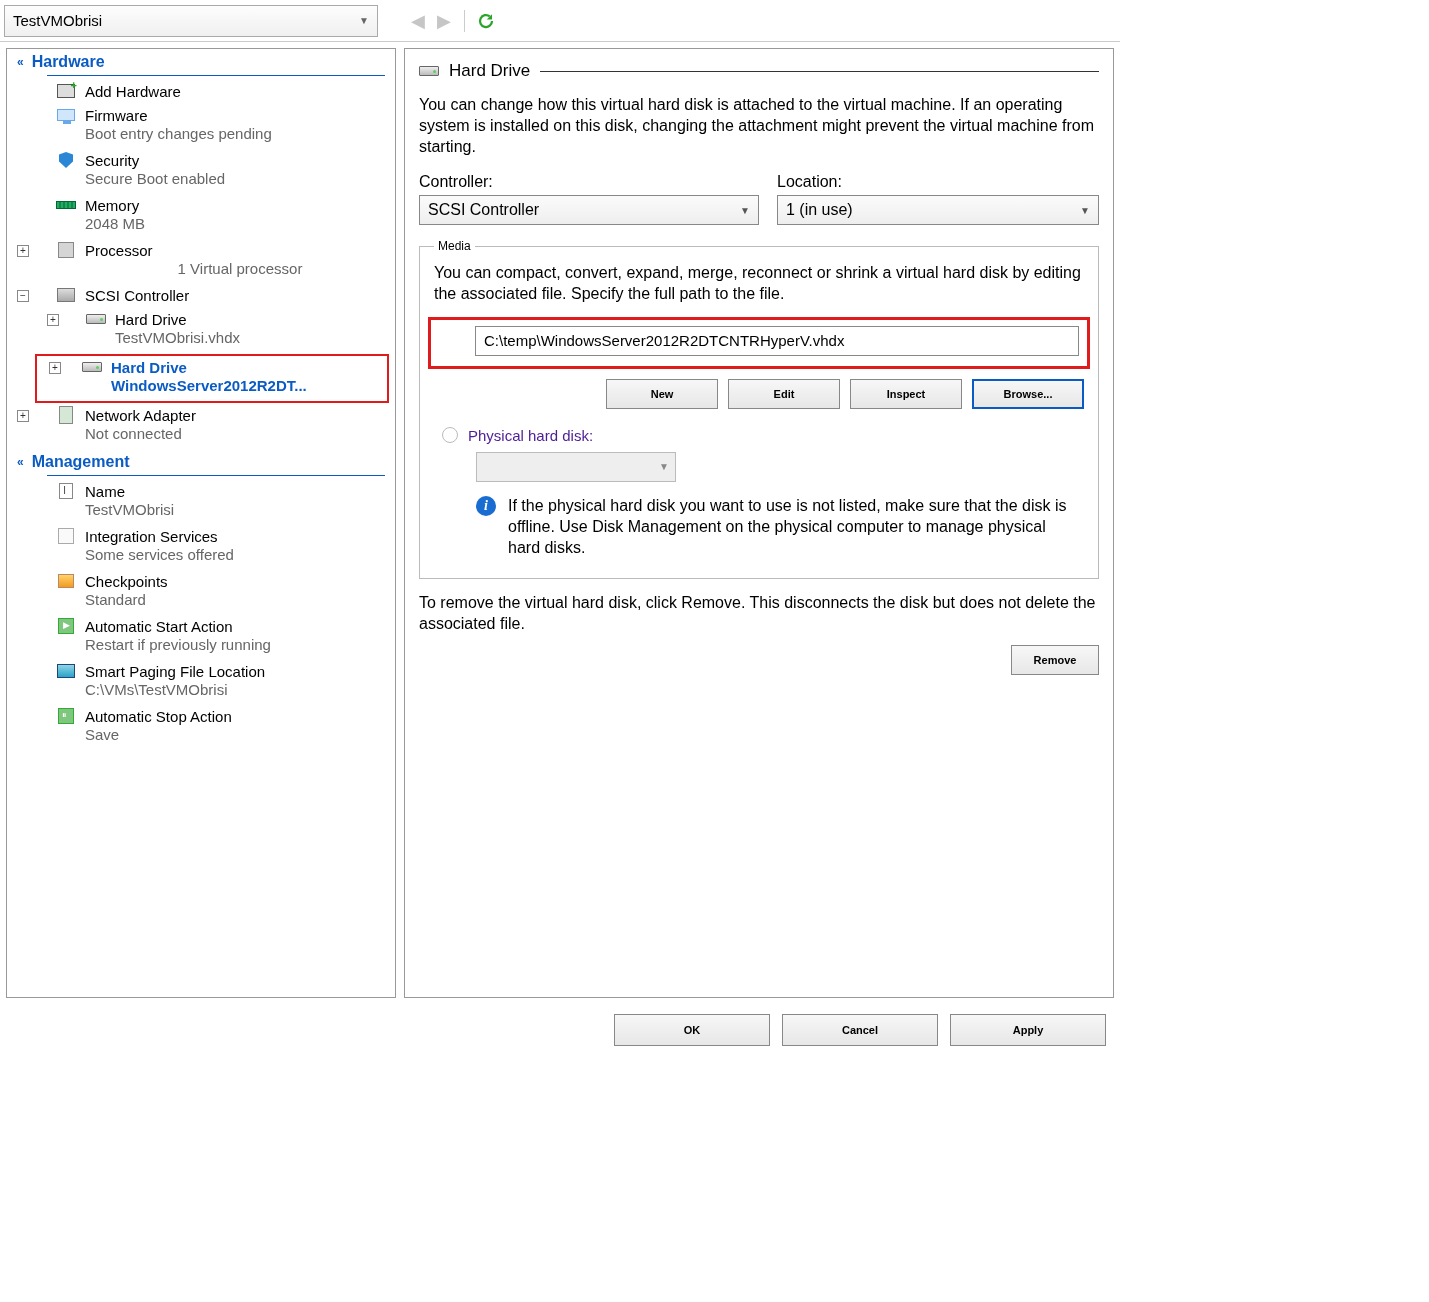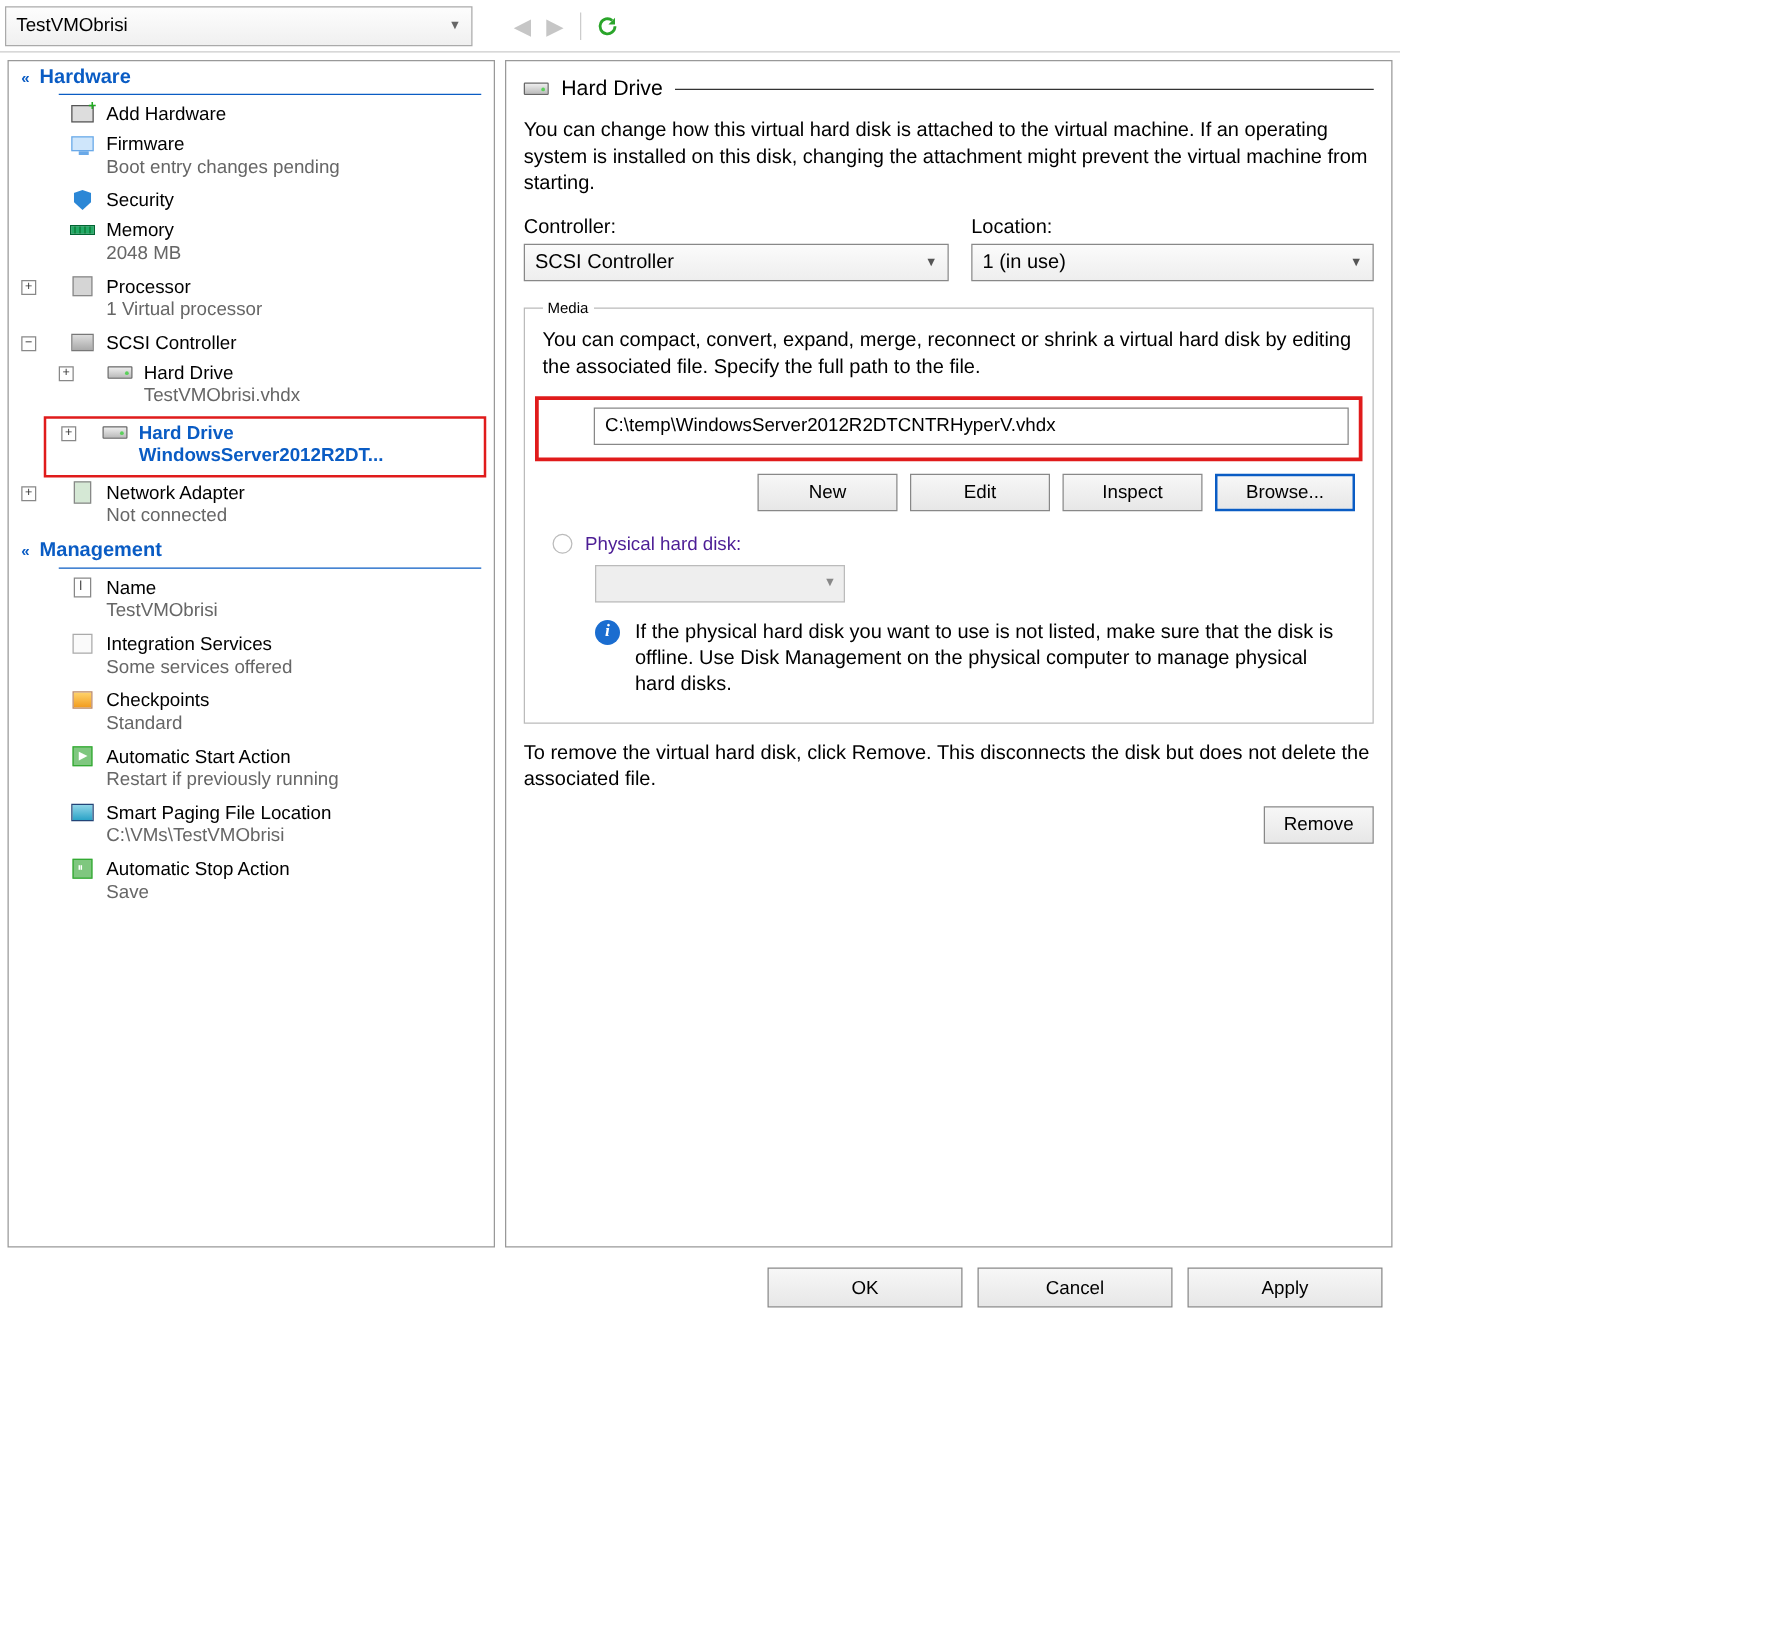--- a/index.html
+++ b/index.html
@@ -38,21 +38,21 @@
 fieldset legend { font-size:12px; padding:0 4px; }
 .media-desc { font-size:16px; line-height:1.3; margin-bottom: 12px; }
 .radio-row { display:flex; align-items:center; gap:10px; margin:4px 0 8px 8px; }
 .radio { width:16px; height:16px; border-radius:50%; border:1.5px solid #555; display:flex; align-items:center; justify-content:center; }
 .radio.checked::after { content:''; width:8px; height:8px; border-radius:50%; background:#000; }
 .radio.disabled { border-color:#bbb; }
 .radio-label.disabled { color:#4c1d95; }
 .text-input { width:calc(100% - 42px); margin-left:42px; height:30px; border:1px solid #888; padding:0 8px; font-size:15px; background:#fff; }
 .hl-red { border:3px solid #e01b1b; padding:6px 8px 10px 2px; margin: 0 -6px; }
 .btn-row { display:flex; gap:10px; justify-content:flex-end; margin-top:10px; margin-right:0; }
-.btn { width:112px; height:30px; border:1px solid #888; background:linear-gradient(#f7f7f7,#e7e7e7); font-size:15px; display:flex; align-items:center; justify-content:center; cursor:pointer; }
+.btn { width:112px; height:30px; border:1px solid #888; background:linear-gradient(#f7f7f7,#e7e7e7); font-size:11px; display:flex; align-items:center; justify-content:center; cursor:pointer;font-weight:bold; }
 .btn.primary { border:2px solid #0a5cc4; }
 .phys-sel { width:200px; height:30px; border:1px solid #bbb; background:#eee; margin-left:42px; margin-top:8px; display:flex; align-items:center; justify-content:flex-end; padding-right:6px; }
 .phys-sel .chev { color:#888; font-size:10px; }
 .info-row { display:flex; gap:12px; margin: 14px 10px 6px 42px; }
 .info-icon { width:20px; height:20px; border-radius:50%; background:#1a6dd0; color:#fff; font-weight:bold; font-style:italic; font-family:serif; display:flex; align-items:center; justify-content:center; font-size:14px; flex-shrink:0; }
 .info-text { font-size:16px; line-height:1.3; }
 .remove-desc { font-size:16px; line-height:1.3; margin-top:14px; }
 .remove-btn-row { display:flex; justify-content:flex-end; margin-top:10px; }
 .footer { display:flex; justify-content:flex-end; gap:12px; padding: 10px 14px 14px 0; }
 .footer .btn { width:156px; height:32px; }
@@ -122,39 +122,40 @@
         </div>
       <div class="sub">Boot entry changes pending</div>
     </div>
     <div class="tree-item">
       <div class="row">
           <span class="icon">
             <span class="ico-shield"></span>
           </span>
           <span class="label">Security</span>
         </div>
+      <div class="sub">Secure Boot enabled</div>
     </div>
     <div class="tree-item">
       <div class="row">
           <span class="icon">
             <span class="ico-mem"></span>
           </span>
           <span class="label">Memory</span>
         </div>
       <div class="sub">2048 MB</div>
     </div>
     <div class="tree-item" style="padding-left:10px;">
       <span class="plusminus">+</span>
       <div class="row" style="padding-left:38px;">
           <span class="icon">
             <span class="ico-cpu"></span>
           </span>
           <span class="label">Processor</span>
         </div>
-      <div class="sub" style="padding-left:68px;">1 Virtual processor</div>
+      <div class="sub" style="padding-left:68px;text-align:center;">1 Virtual processor</div>
     </div>
     <div class="tree-item" style="padding-left:10px;">
       <span class="plusminus">−</span>
       <div class="row" style="padding-left:38px;">
           <span class="icon">
             <span class="ico-scsi"></span>
           </span>
           <span class="label">SCSI Controller</span>
         </div>
     </div>

